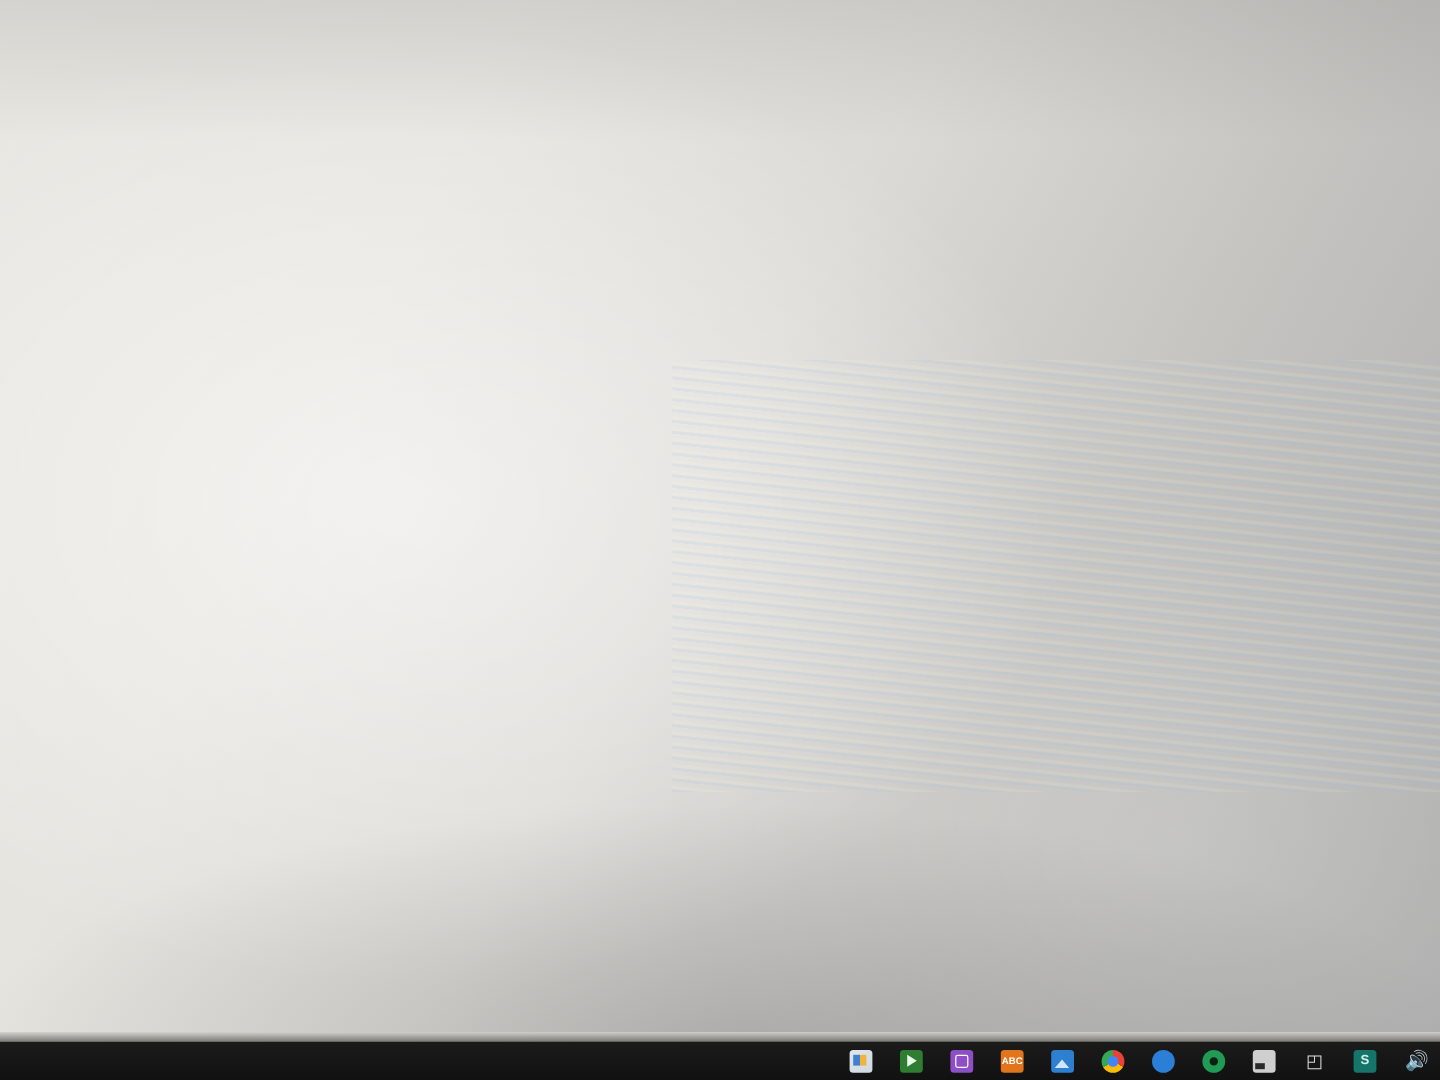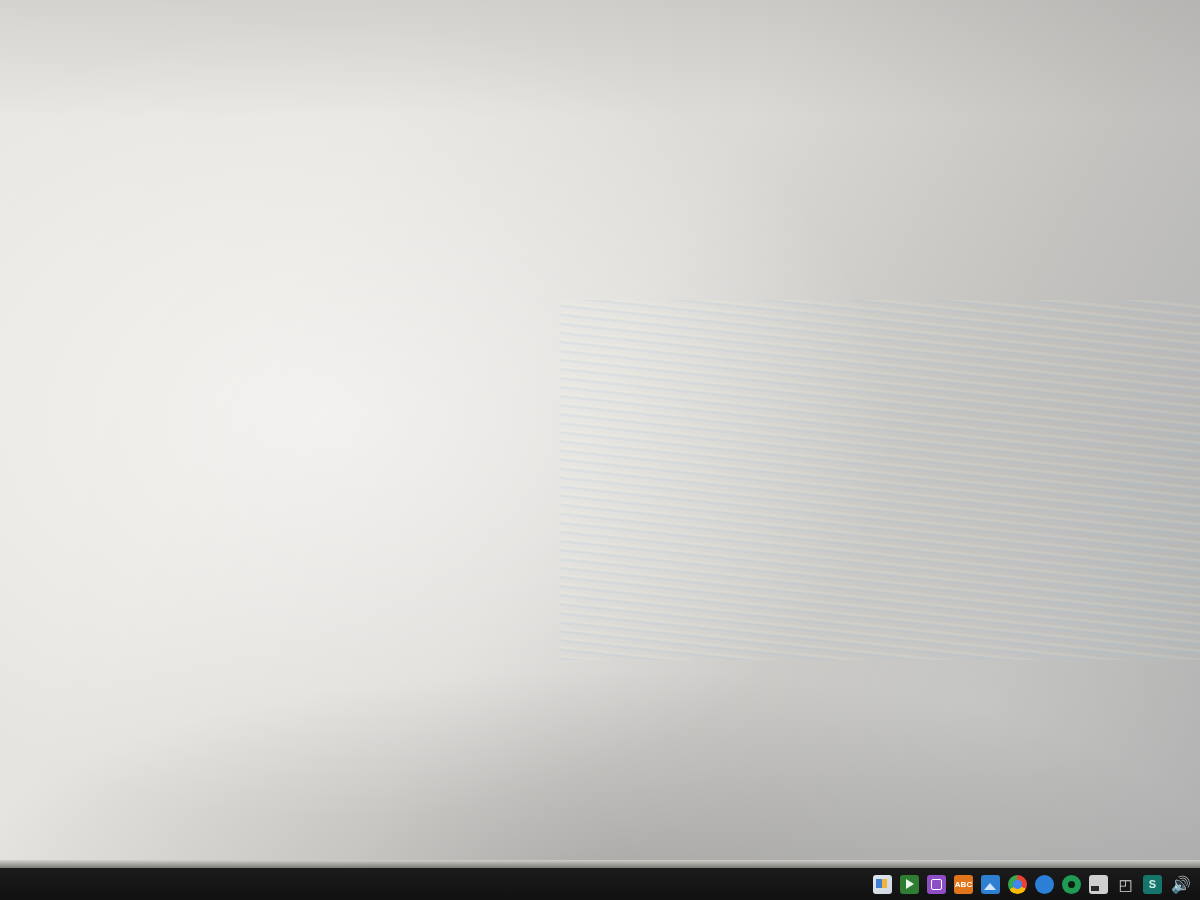--- a/index.html
+++ b/index.html
@@ -201,21 +201,21 @@
   .stmt.s1 { top: 575px; }
   .stmt.s2 { top: 677px; }
 
   
   .taskbar {
     position: absolute; left: 0; bottom: 0; width: 1200px; height: 32px;
     background: linear-gradient(180deg,#1b1b1b 0%, #111111 100%);
     display: flex; align-items: center; justify-content: flex-end;
     padding-right: 8px;
   }
-  .tbicons { display: flex; align-items: center; gap: 8px; }
+  .tbicons { display: flex; align-items: center; gap: 23px; }
   .tbi { width: 19px; height: 19px; border-radius: 3px; display: block; }
   .tbi-win { background: linear-gradient(135deg,#dfe6ec 0%, #cfd8e0 100%); position:relative; }
   .tbi-win:after{content:"";position:absolute;left:3px;top:4px;width:11px;height:9px;background:linear-gradient(90deg,#3f7fd4 50%,#f2b33d 50%);}
   .tbi-play { background:#2e7d32; position:relative; }
   .tbi-play:after{content:"";position:absolute;left:6px;top:4px;border-left:8px solid #eaf7ea;border-top:5.5px solid transparent;border-bottom:5.5px solid transparent;}
   .tbi-pur { background:#8e4ec6; position:relative; }
   .tbi-pur:after{content:"";position:absolute;inset:4px;border:1.6px solid #fff;border-radius:2px;}
   .tbi-abc { background:#e0751c; color:#fff; font-size:8px; font-weight:700; line-height:19px; text-align:center; }
   .tbi-img { background:#2f7fd1; position:relative; }
   .tbi-img:after{content:"";position:absolute;left:3px;bottom:4px;border-left:6px solid transparent;border-right:6px solid transparent;border-bottom:7px solid #cfe6ff;}

